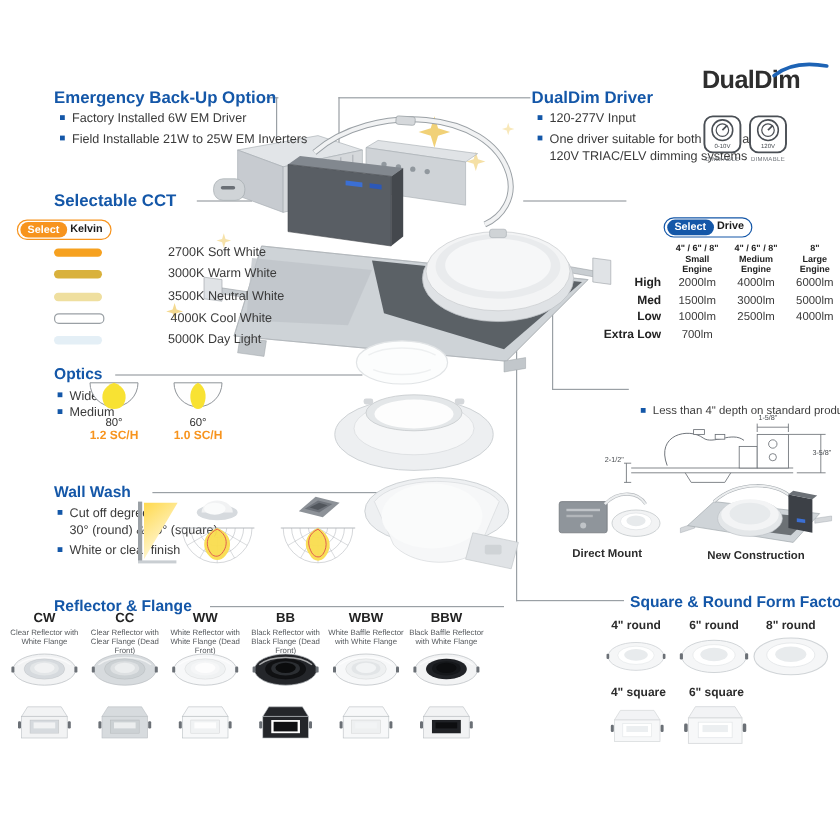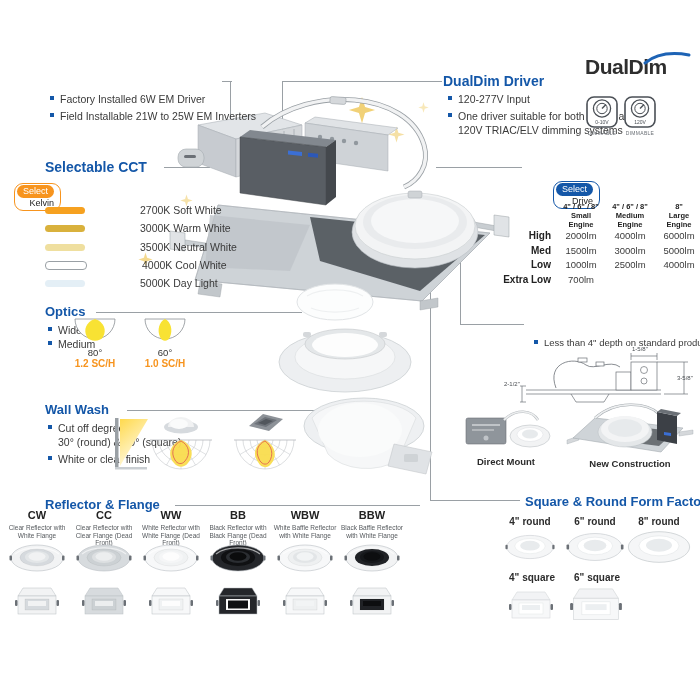--- a/index.html
+++ b/index.html
@@ -4,22 +4,22 @@
 <style>
   html,body{margin:0;padding:0;background:#fff;}
   #canvas{position:relative;width:700px;height:700px;background:#ffffff;overflow:hidden;
           font-family:"Liberation Sans",sans-serif;}
   .hd{position:absolute;color:#1457a8;font-weight:bold;font-size:14px;white-space:nowrap;}
   .hd2{font-size:13px;}
   .ln{position:absolute;background:#9aa0a5;}
   .bul{position:absolute;display:flex;align-items:flex-start;}
   .sq{flex:0 0 auto;width:4px;height:4px;background:#1457a8;margin:4px 6px 0 0;}
   .bt{font-size:10.5px;color:#3a3a3a;line-height:14px;}
-  .badge{position:absolute;display:inline-flex;align-items:flex-end;border:1.5px solid;border-radius:9px;
-         padding:1px 6px 1px 2px;font-weight:normal;font-size:9px;background:#fff;line-height:11px;white-space:nowrap;flex-direction:column;}
+  .badge{position:absolute;display:inline-flex;align-items:flex-start;border:1.5px solid;border-radius:9px;
+         padding:1px 6px 1px 2px;font-weight:bold;font-size:9px;background:#fff;line-height:11px;white-space:nowrap;}
   .badge-orange{border-color:#f7941e;}
   .badge-orange .badge-pill{background:#f7941e;}
   .badge-blue{border-color:#1457a8;}
   .badge-blue .badge-pill{background:#1457a8;}
   .badge-pill{color:#fff;border-radius:7px;padding:1px 6px;}
   .badge-name{color:#1c1c1c;margin-left:3px;}
   .cct-row{position:absolute;display:flex;align-items:center;width:240px;height:14px;}
   .sw{display:inline-block;width:40px;height:7px;border-radius:4px;}
   .cct-label{margin-left:55px;font-size:10.5px;color:#3a3a3a;white-space:nowrap;}
   .beam-lbl{position:absolute;width:44px;text-align:center;font-size:9.5px;color:#333;}
@@ -144,20 +144,21 @@
     <rect x="104" y="10" width="8" height="5" rx="2" fill="#d5d8db"></rect>
   </svg>
   <svg style="left:302px;top:388px;width:135px;height:95px" viewBox="0 0 135 95">
     <ellipse cx="62" cy="38" rx="60" ry="28" fill="#eef0f2" stroke="#ccd0d3" stroke-width="0.8"></ellipse>
     <path d="M10,30 A55,25 0 0 1 114,30 L96,72 A45,30 0 0 1 26,66 Z" fill="#f6f7f8" stroke="#d8dbdd" stroke-width="0.6"></path>
     <ellipse cx="58" cy="42" rx="42" ry="27" fill="#fafbfb"></ellipse>
     <polygon points="92,56 130,64 124,86 86,78" fill="#e0e3e6" stroke="#c4c8cb" stroke-width="0.6"></polygon>
     <rect x="102" y="66" width="14" height="8" rx="1.5" fill="#cfd3d6"></rect>
   </svg>
 
+  <div class="hd" style="left:45px;top:73px">Emergency Back-Up Option</div>
   <div class="bul" style="left:50px;top:92px;width:210px">
     <span class="sq"></span>
     <span class="bt">Factory Installed 6W EM Driver</span>
   </div>
   <div class="bul" style="left:50px;top:109px;width:220px">
     <span class="sq"></span>
     <span class="bt">Field Installable 21W to 25W EM Inverters</span>
   </div>
 
   <div class="hd" style="left:443px;top:73px">DualDim Driver</div>

